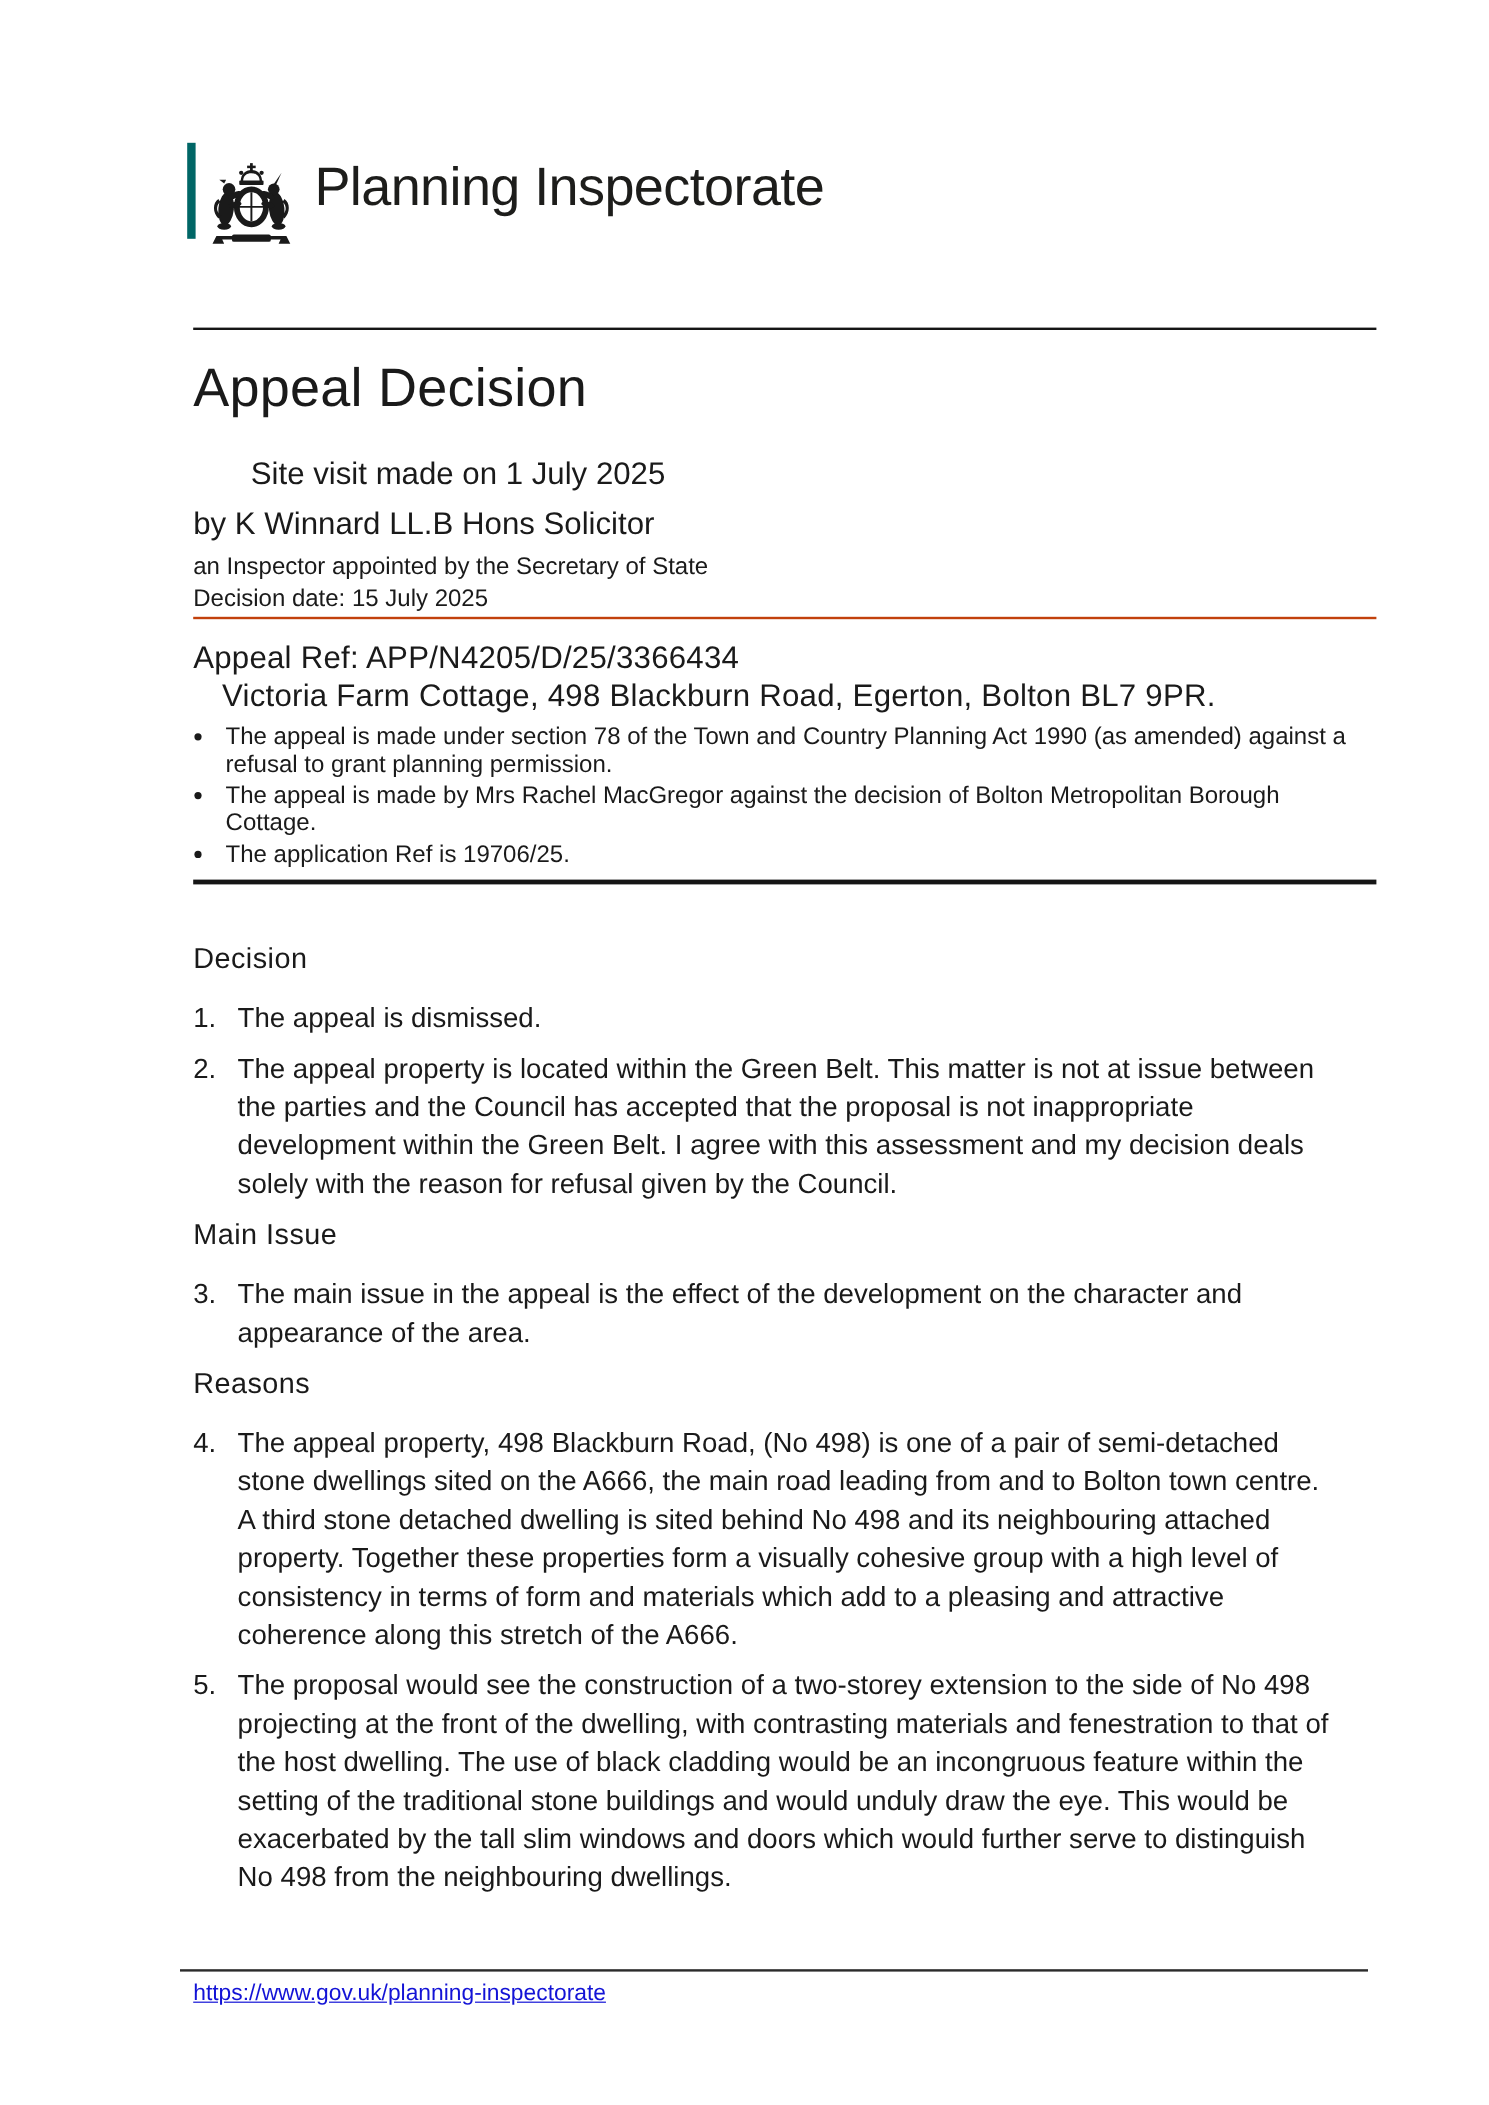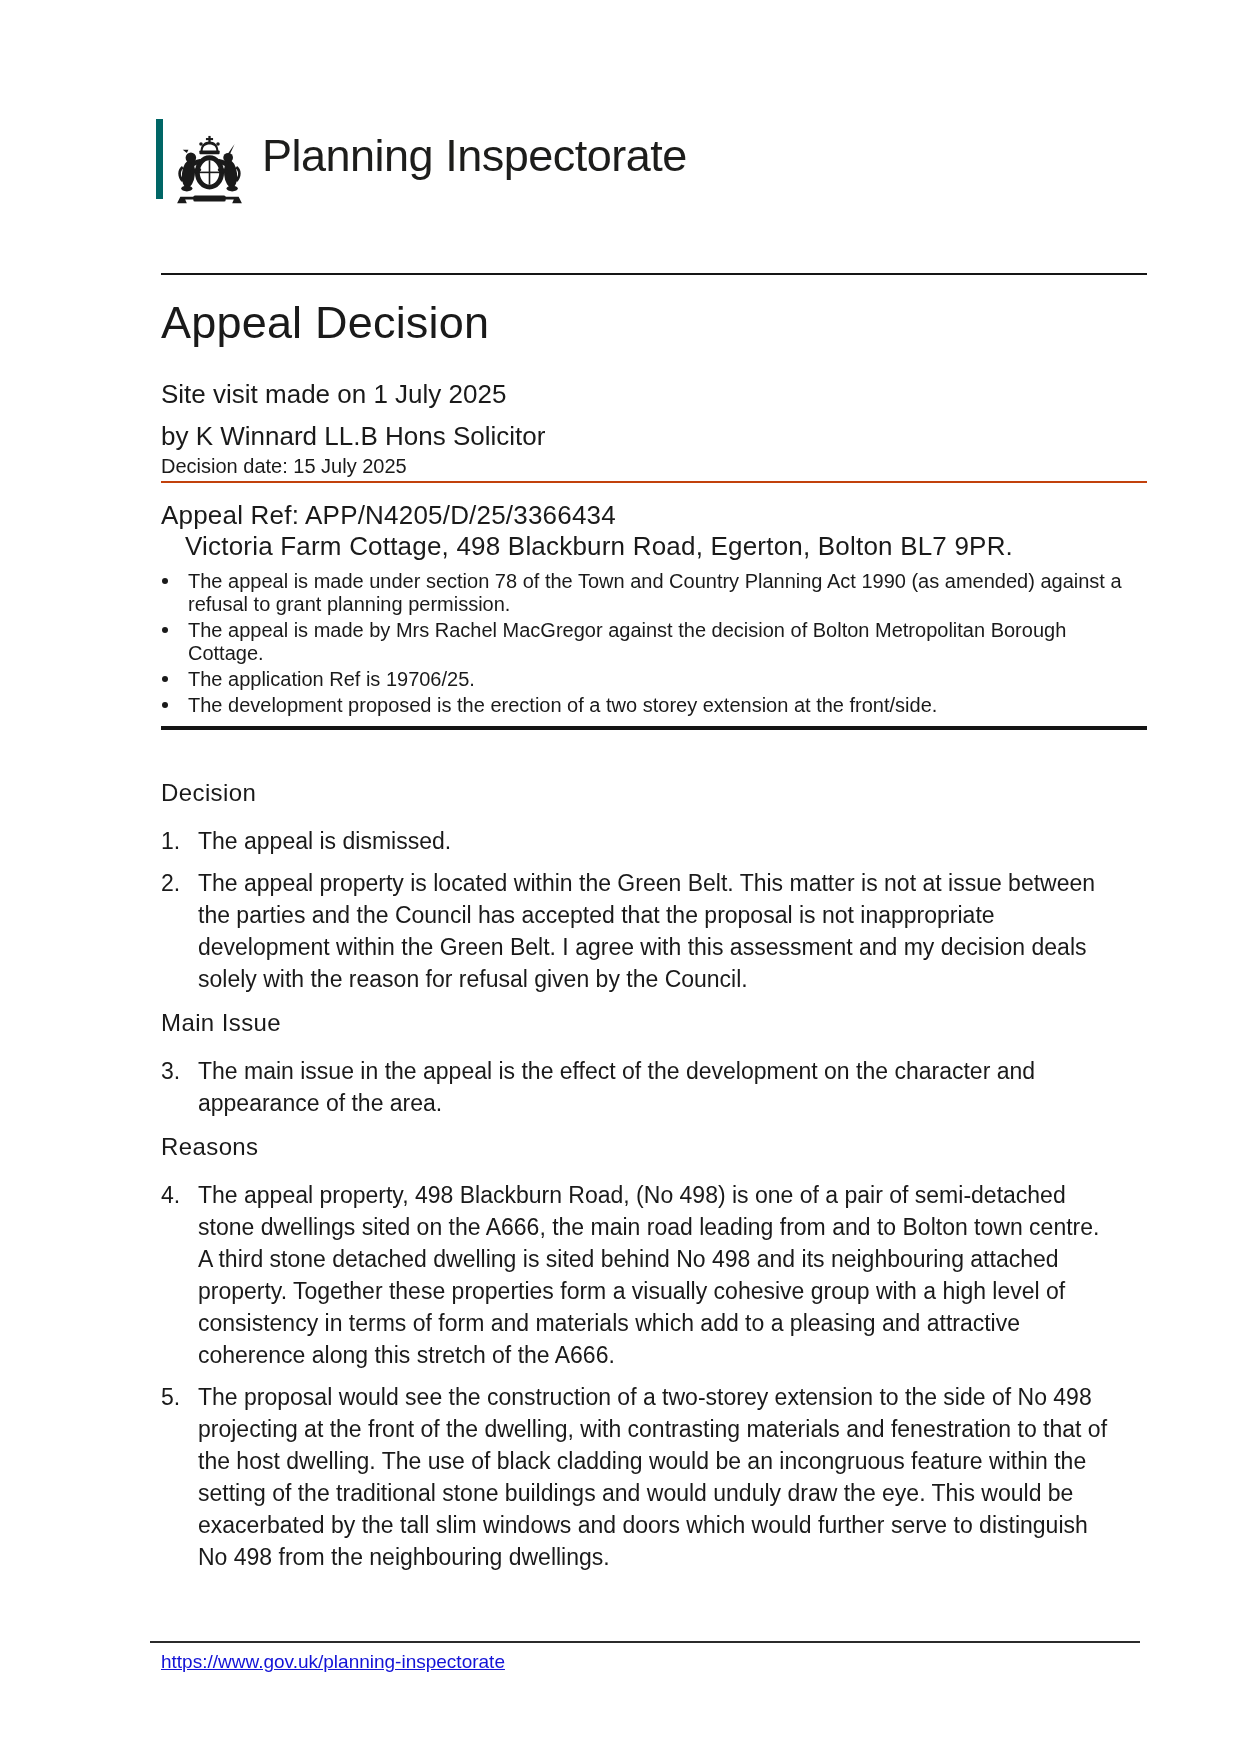--- a/index.html
+++ b/index.html
@@ -18,21 +18,21 @@
     position:absolute;left:262px;top:130px;
     font-size:45px;line-height:52px;letter-spacing:-0.5px;color:#1d1d1b;
     white-space:nowrap;
   }
   
   .content{position:absolute;left:161px;top:16px;width:986px;}
   .rule{background:#151515;border:none;height:2px;width:986px;}
   .rule-top{margin-top:257px;}
   .doc-title{font-size:45px;line-height:50px;margin-top:23px;letter-spacing:0.2px;}
   .meta-line{font-size:26px;line-height:30px;}
-  .m-site{margin-top:31px;}
+  .m-site{margin-top:31px;margin-left:48px;}
   .m-by{margin-top:12px;}
   .meta-small{font-size:20px;line-height:24px;}
   .m-insp{margin-top:9px;}
   .m-date{margin-top:3px;padding-bottom:3px;border-bottom:2px solid #c2410c;width:986px;}
   .appeal-ref{font-size:26px;line-height:31px;letter-spacing:0.2px;margin-top:17px;}
   .appeal-addr{font-size:26px;line-height:31px;letter-spacing:0.2px;margin-left:24px;}
   .bullets{margin-top:8px;}
   .bullet-item{display:flex;margin-bottom:3px;}
   .bullet-dot-cell{width:27px;flex:none;position:relative;}
   .bullet-dot{position:absolute;left:1px;top:8px;width:6px;height:6px;border-radius:50%;background:#1a1a1a;}
@@ -95,20 +95,21 @@
   </svg>
   <div class="wordmark">Planning Inspectorate</div>
 
   <div class="content">
     <div class="rule rule-top"></div>
 
     <div class="doc-title">Appeal Decision</div>
 
     <div class="meta-line m-site">Site visit made on 1 July 2025</div>
     <div class="meta-line m-by">by K Winnard LL.B Hons Solicitor</div>
+    <div class="meta-small m-insp">an Inspector appointed by the Secretary of State</div>
     <div class="meta-small m-date">Decision date: 15 July 2025</div>
 
     <div class="appeal-ref">Appeal Ref: APP/N4205/D/25/3366434</div>
     <div class="appeal-addr">Victoria Farm Cottage, 498 Blackburn Road, Egerton, Bolton BL7 9PR.</div>
 
     <div class="bullets">
       <div class="bullet-item">
         <span class="bullet-dot-cell">
             <span class="bullet-dot"></span>
           </span>
@@ -118,26 +119,20 @@
         <span class="bullet-dot-cell">
             <span class="bullet-dot"></span>
           </span>
         <span class="bullet-text">The appeal is made by Mrs Rachel MacGregor against the decision of Bolton Metropolitan Borough Cottage.</span>
       </div>
       <div class="bullet-item">
         <span class="bullet-dot-cell">
             <span class="bullet-dot"></span>
           </span>
         <span class="bullet-text">The application Ref is 19706/25.</span>
-      </div>
-      <div class="bullet-item">
-        <span class="bullet-dot-cell">
-            <span class="bullet-dot"></span>
-          </span>
-        <span class="bullet-text">The development proposed is the erection of a two storey extension at the front/side.</span>
       </div>
     </div>
 
     <div class="rule rule-thick"></div>
 
     <div class="section-head first-head">Decision</div>
     <div class="para">
       <span class="para-num">1.</span>
       <span class="para-text">The appeal is dismissed.</span>
     </div>

